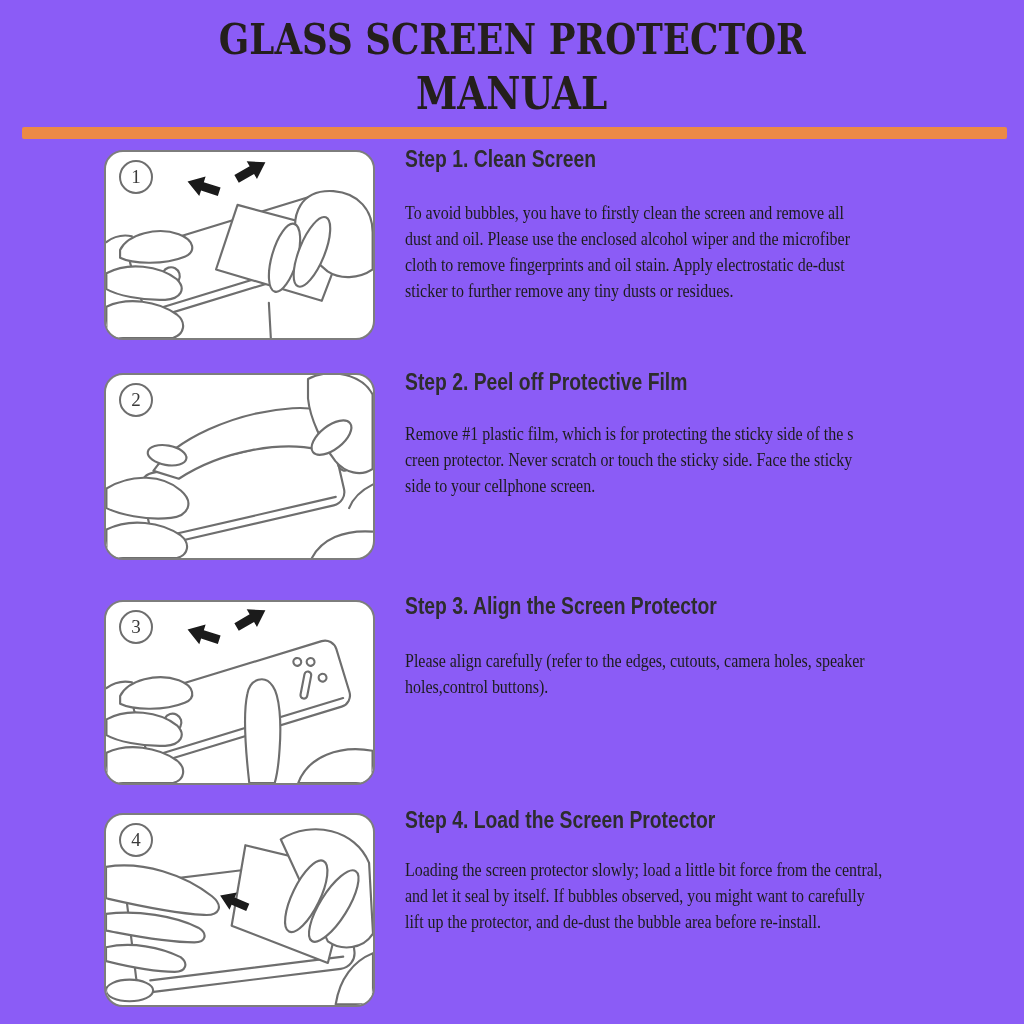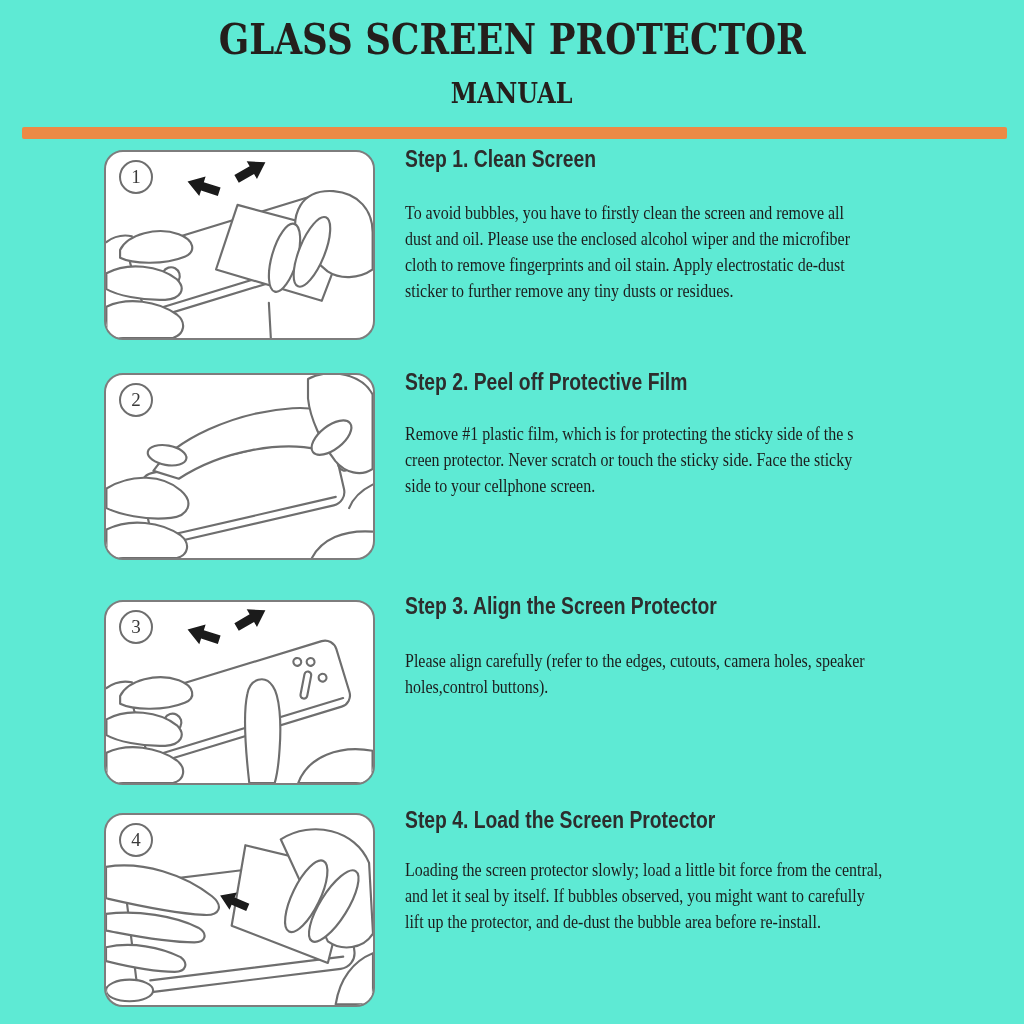--- a/index.html
+++ b/index.html
@@ -1,23 +1,23 @@
 <!DOCTYPE html>
 <html><head>
 <meta charset="utf-8">
 <style>
   html,body{margin:0;padding:0;background:#ffffff;}
-  .page{position:relative;width:1024px;height:1024px;background:#5eead4;overflow:hidden;
+  .page{position:relative;width:1024px;height:1024px;background:#8b5cf6;overflow:hidden;
         font-family:"Liberation Sans",sans-serif;}
   
   .title-block{position:absolute;top:14px;left:0;width:100%;text-align:center;color:#241f1c;}
   .title-line{display:block;font-family:"DejaVu Serif",serif;font-weight:bold;line-height:52px;}
   .title-line .squeeze{display:inline-block;transform:scaleX(0.85);transform-origin:center top;white-space:nowrap;}
   .title-line.l1{font-size:42px;}
-  .title-line.l2{font-size:28px;line-height:56px;}
+  .title-line.l2{font-size:44px;line-height:56px;}
   
   .divider{position:absolute;top:127px;left:22px;width:985px;height:12px;background:#EC8A46;border-radius:2px;}
   
   .step{position:absolute;left:0;right:0;}
   .step1{top:150px;height:190px;}
   .step2{top:373px;height:187px;}
   .step3{top:600px;height:185px;}
   .step4{top:813px;height:194px;}
   .panel{position:absolute;left:104px;width:271px;height:100%;box-sizing:border-box;
          border:2.5px solid #7d7d7d;border-radius:19px;background:#ffffff;overflow:hidden;}

